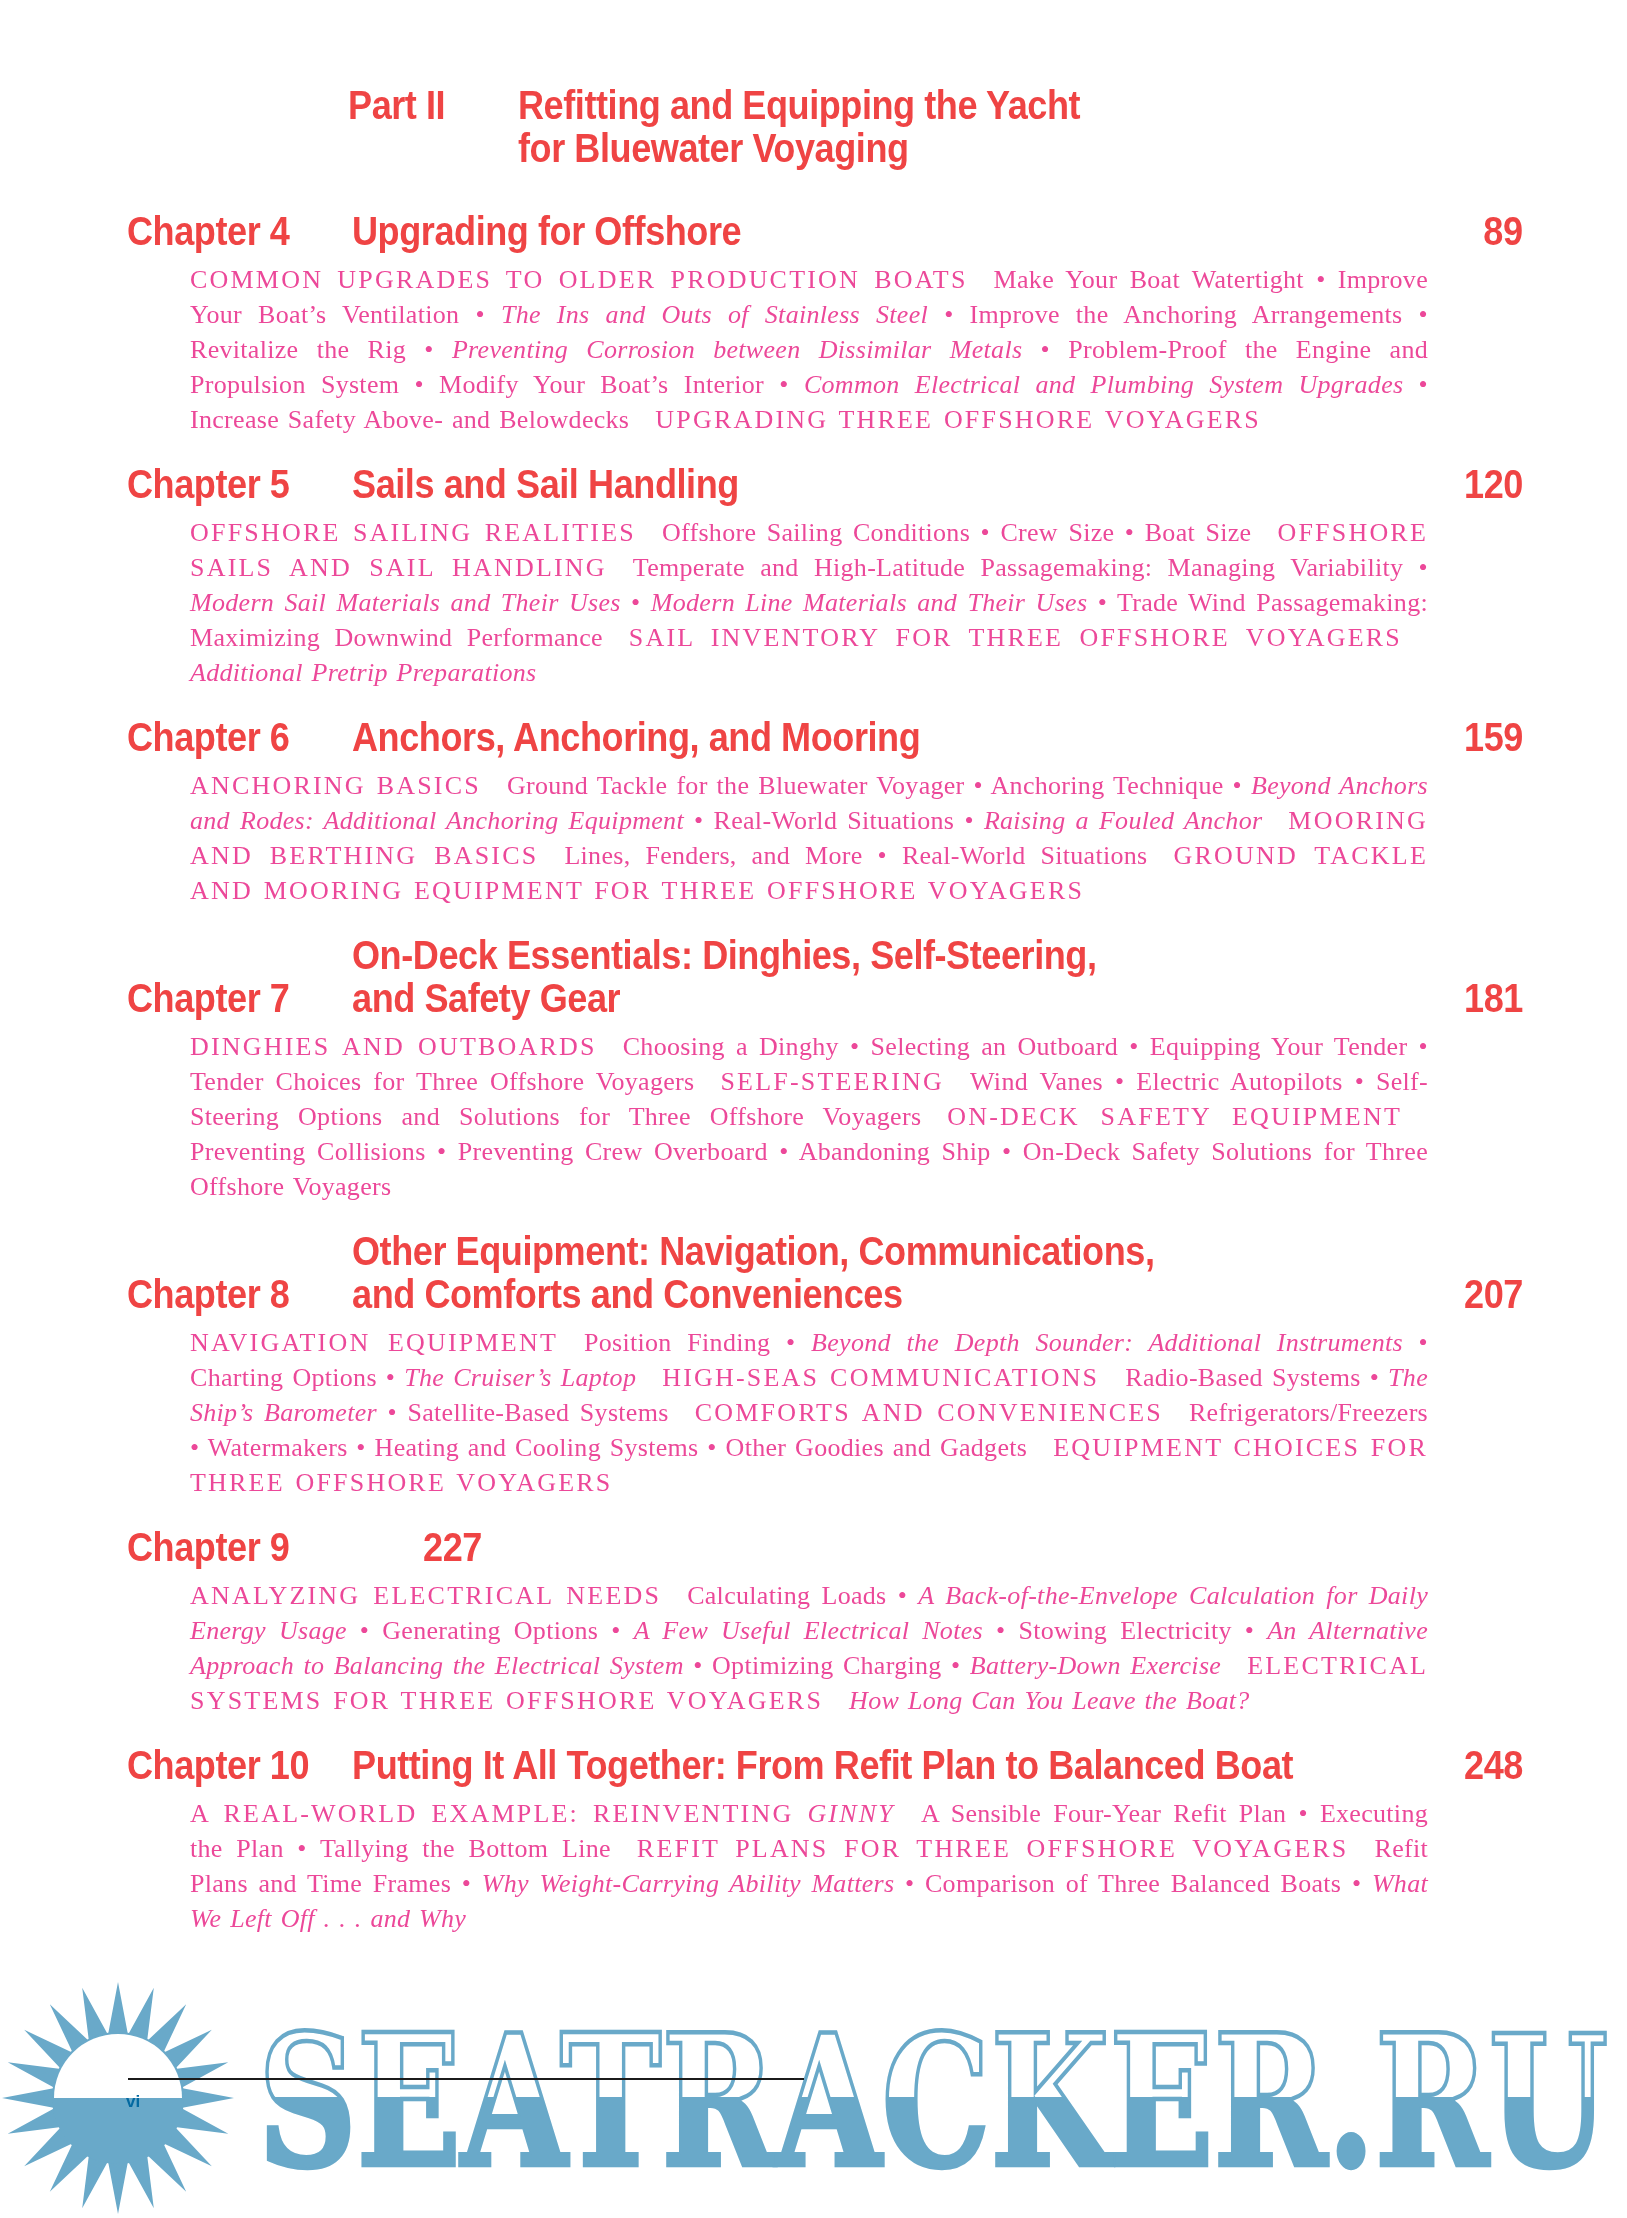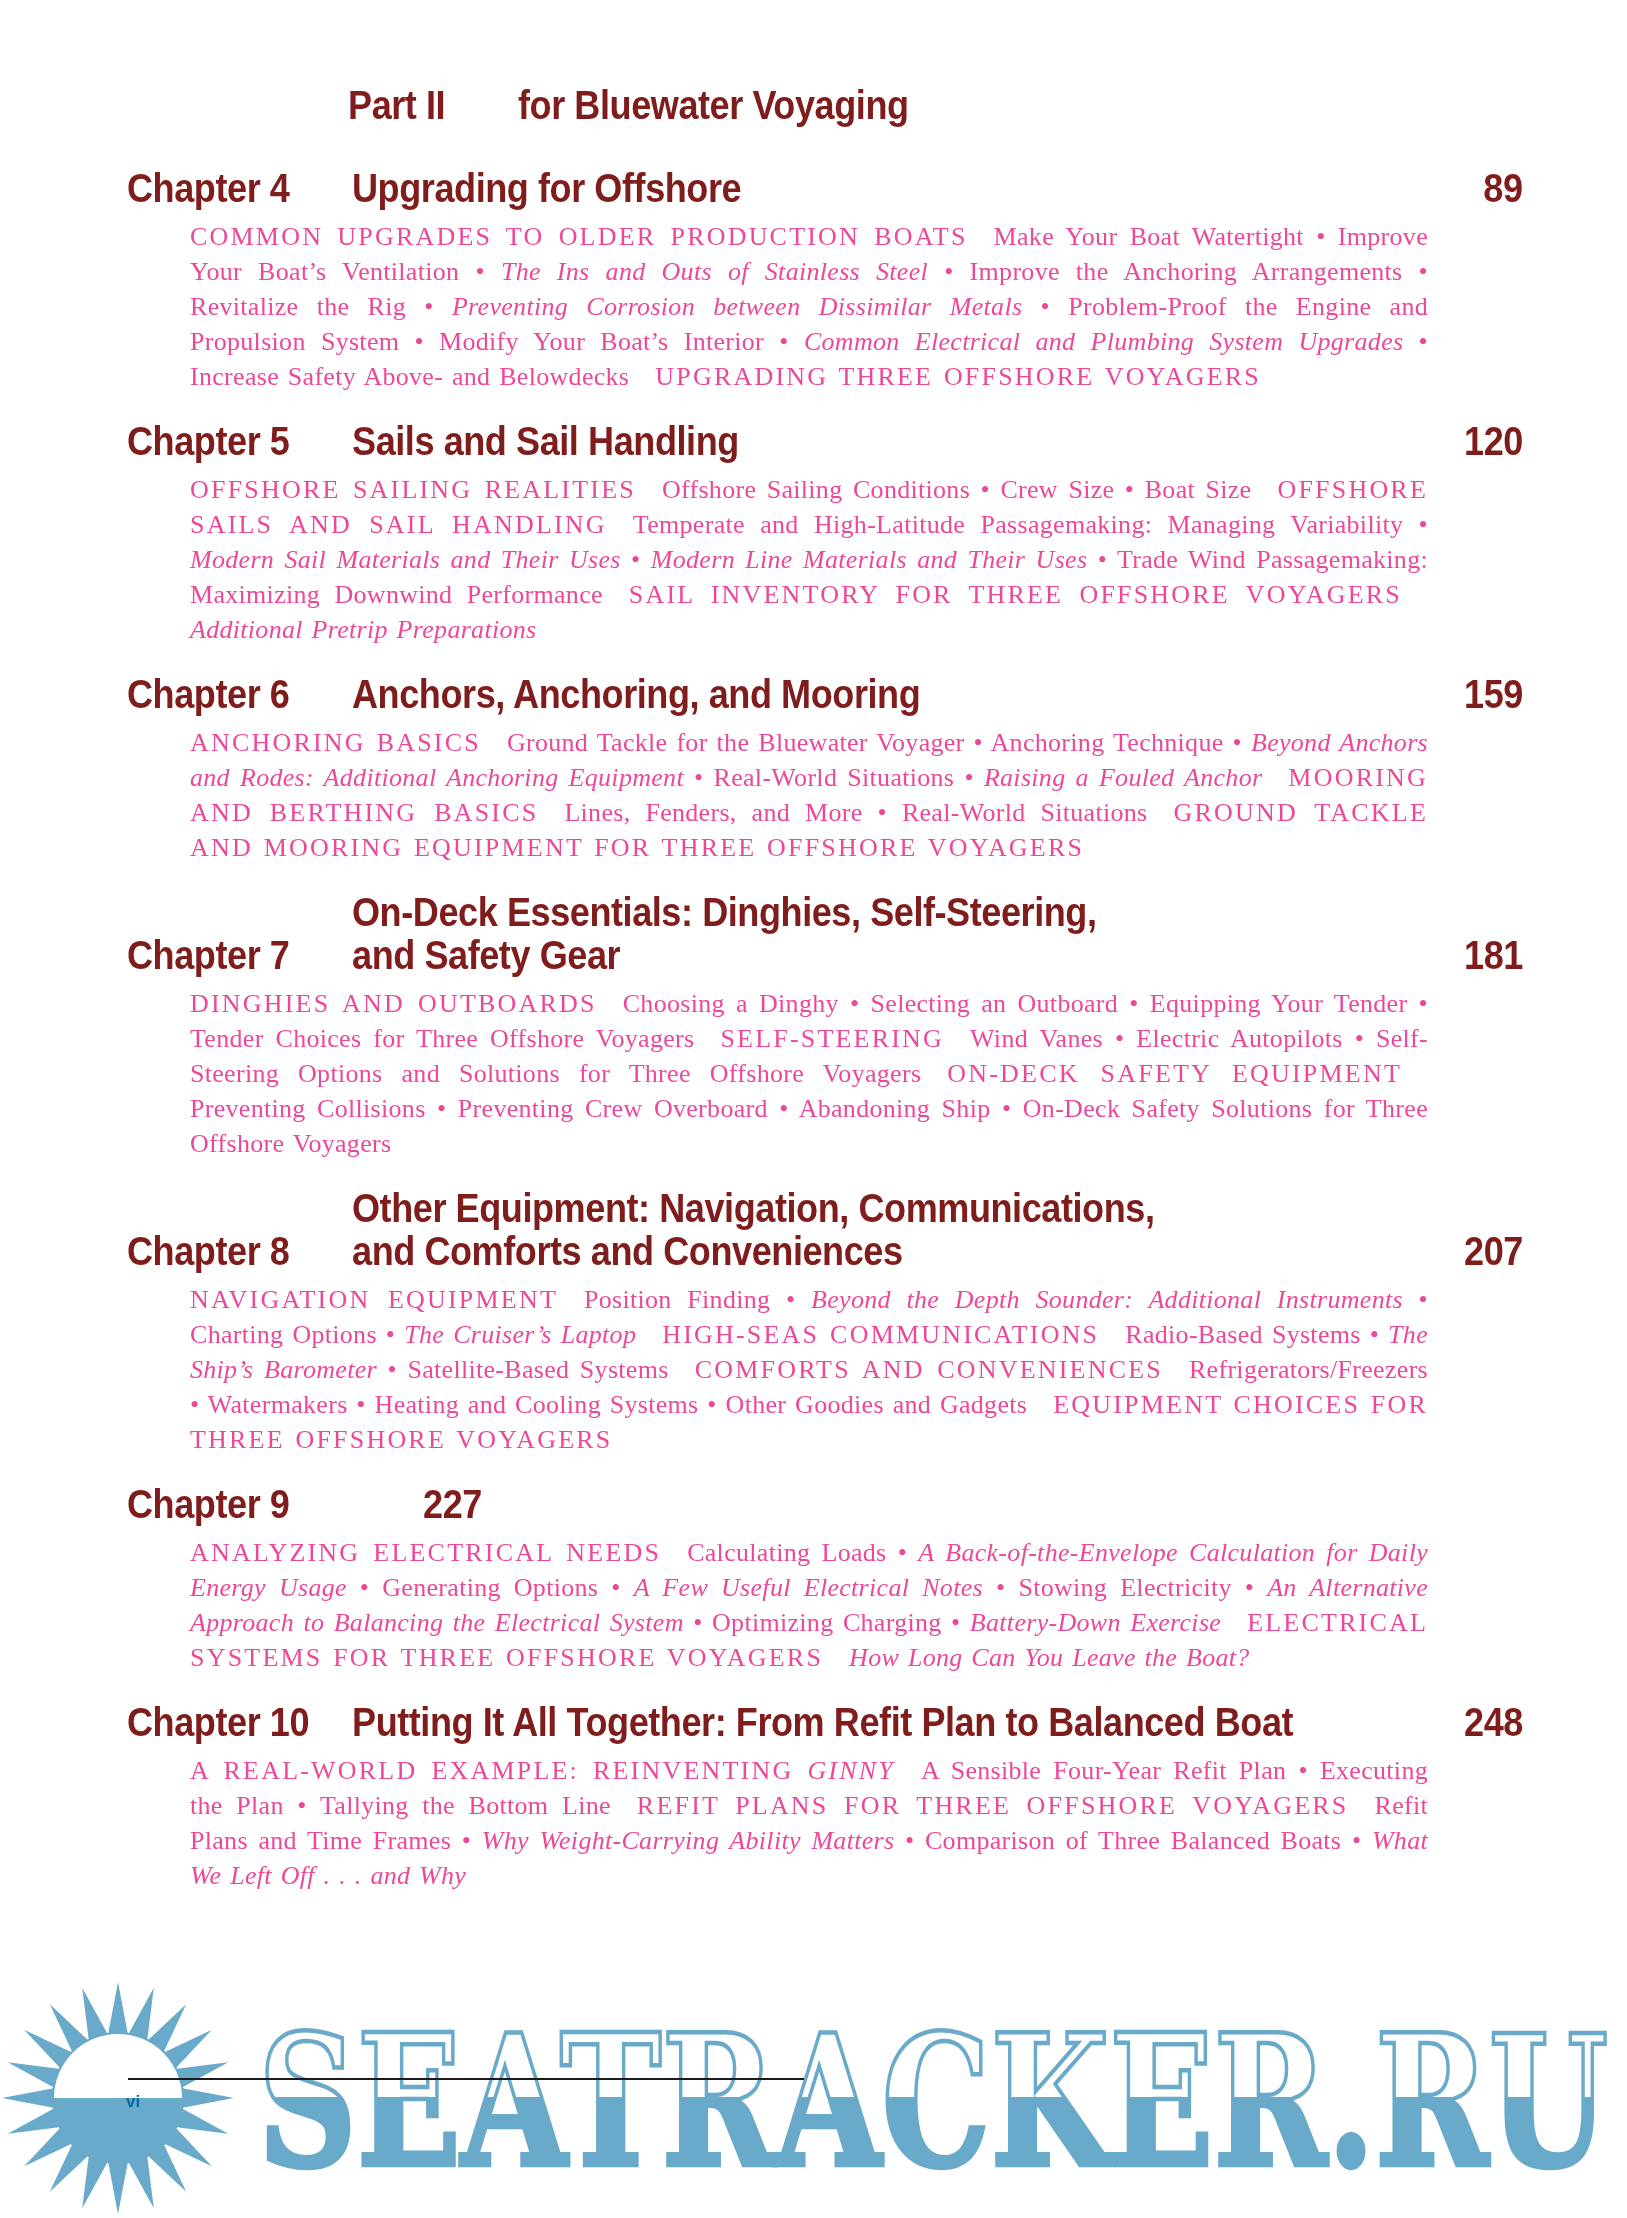--- a/index.html
+++ b/index.html
@@ -12,21 +12,21 @@
   }
   
   .toc {
     position: absolute;
     left: 127px; top: 0;
     width: 1396px;
   }
   .hfont {
     font-family: "Liberation Sans", sans-serif;
     font-weight: 700;
-    color: #7f1d1d;
+    color: #ef4444;
     font-size: 41px;
     line-height: 43px;
     letter-spacing: -0.5px;
     white-space: nowrap;
   }
   .condense { display: inline-block; transform: scaleX(0.88); transform-origin: left center; }
   .part {
     margin: 84px 0 40px 221px;
     display: flex;
   }
@@ -69,20 +69,21 @@
   }
 </style>
 </head>
 <body>
 
 <div class="toc">
 
   <div class="part">
     <span class="part-label hfont"><span class="condense">Part II</span></span>
     <span class="part-title-lines hfont">
+      <div><span class="condense">Refitting and Equipping the Yacht</span></div>
       <div><span class="condense">for Bluewater Voyaging</span></div>
     </span>
   </div>
 
   <div id="toc-chapters">
       <section class="chapter">
         <div class="ch-head">
           <span class="ch-label hfont"><span class="condense">Chapter 4</span></span>
           <div class="ch-title hfont">
             <div><span class="condense">Upgrading for Offshore</span></div>

